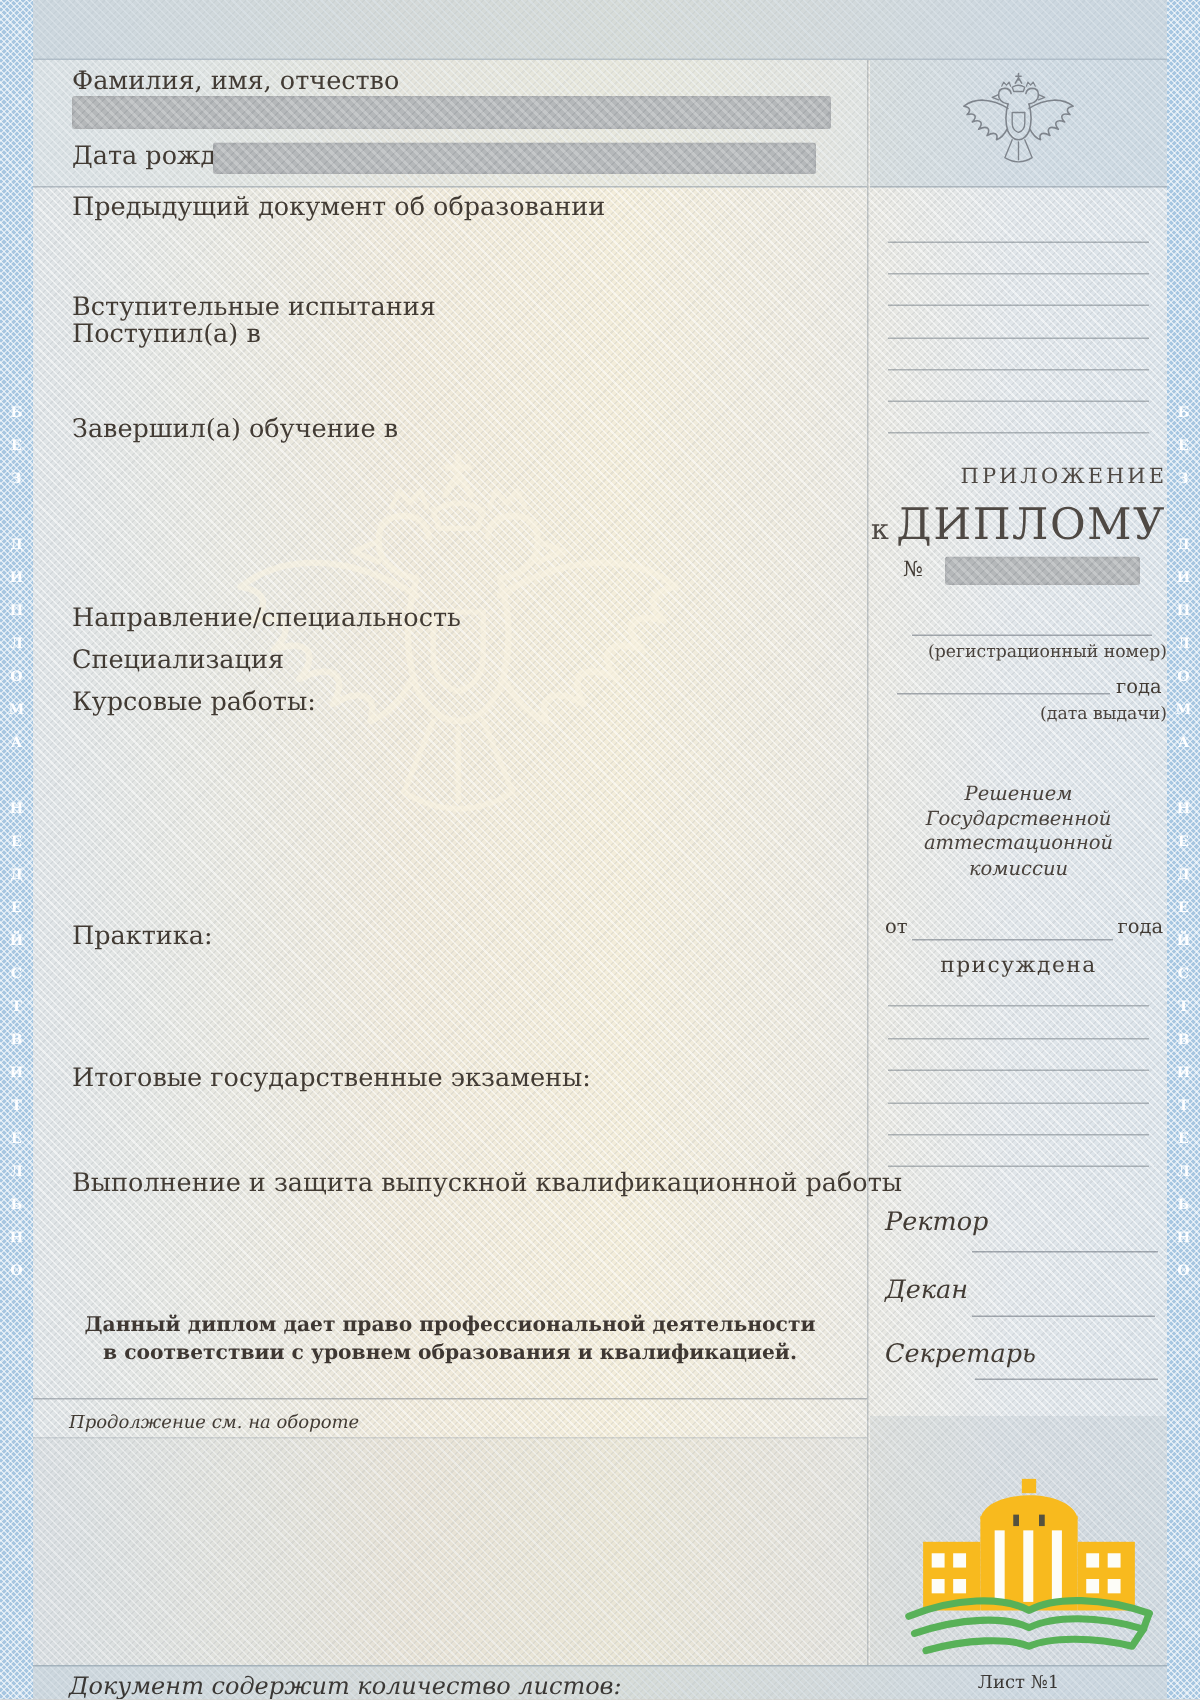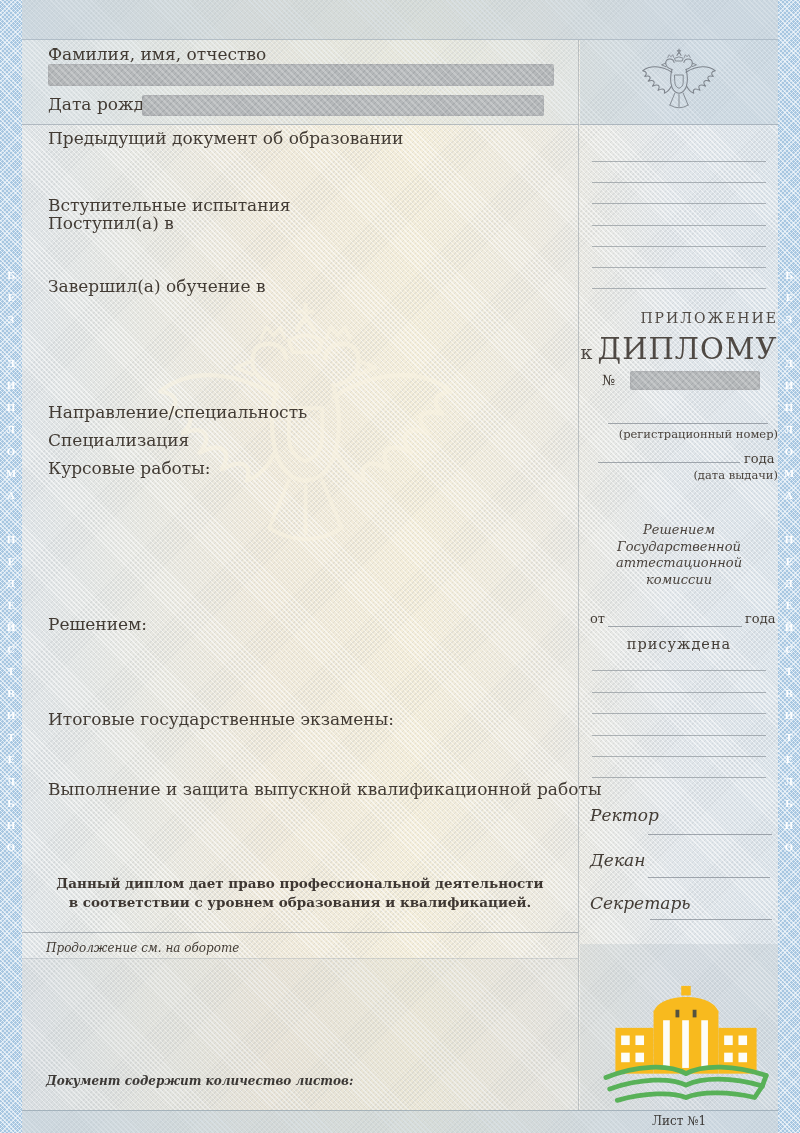--- a/index.html
+++ b/index.html
@@ -50,21 +50,21 @@
   .suppl-title2 .k{font-size:19px;}
   .suppl-title2 .w{font-size:29px;letter-spacing:1px;}
   .decision{top:522px;font-style:italic;font-size:13px;line-height:16.5px;color:#49423c;}
   .awarded{top:636px;font-size:14.5px;letter-spacing:1px;}
   .left-bottom-box{position:absolute;left:22px;top:958px;width:556px;height:152px;background:rgba(176,184,191,.13);border-top:1px solid rgba(150,160,170,.3);}
   .right-bottom-box{position:absolute;left:580px;top:944px;width:198px;height:166px;background:rgba(170,181,191,.22);}
   .rights{position:absolute;left:40px;top:874px;width:520px;text-align:center;font-weight:bold;font-size:13.5px;line-height:19px;color:#3e3732;}
   .watermark{position:absolute;left:138px;top:232px;width:335px;height:408px;color:#faf4e2;opacity:.55;}
   .crest{width:84px;height:76px;color:#7e848c;}
   .logo{position:absolute;left:598px;top:984px;width:176px;height:124px;}
-  .footer-label{position:absolute;left:46px;top:1074px;font-size:12px;font-style:italic;font-weight:bold;color:#3b3835;}
+  .footer-label{position:absolute;left:46px;top:1114px;font-size:16px;font-style:italic;font-weight:normal;color:#3b3835;}
   .sheet-no{top:1114px;font-size:12px;color:#3b3835;}
 </style>
 </head>
 <body>
 
 <div class="page">
 
   <svg width="0" height="0" style="position:absolute" aria-hidden="true">
     <defs>
       <symbol id="eagle" viewBox="0 0 120 100" fill="none" stroke="currentColor" stroke-linecap="round" stroke-linejoin="round">
@@ -111,21 +111,21 @@
   <div class="lbl" style="left:48px;top:96px">Дата рождения</div>
   <div class="bar" style="left:142px;top:95px;width:402px;height:21px"></div>
 
   <div class="lbl" style="left:48px;top:130px">Предыдущий документ об образовании</div>
   <div class="lbl" style="left:48px;top:197px">Вступительные испытания</div>
   <div class="lbl" style="left:48px;top:215px">Поступил(а) в</div>
   <div class="lbl" style="left:48px;top:278px">Завершил(а) обучение в</div>
   <div class="lbl" style="left:48px;top:404px">Направление/специальность</div>
   <div class="lbl" style="left:48px;top:432px">Специализация</div>
   <div class="lbl" style="left:48px;top:460px">Курсовые работы:</div>
-  <div class="lbl" style="left:48px;top:616px">Решением:</div>
+  <div class="lbl" style="left:48px;top:616px">Практика:</div>
   <div class="lbl" style="left:48px;top:711px">Итоговые государственные экзамены:</div>
   <div class="lbl" style="left:48px;top:781px">Выполнение и защита выпускной квалификационной работы</div>
 
   <div class="rights">
     <div>Данный диплом дает право профессиональной деятельности</div>
     <div>в соответствии с уровнем образования и квалификацией.</div>
   </div>
 
   <div class="hline" style="left:22px;top:932px;width:556px"></div>
   <div class="lbl it" style="left:46px;top:940px;font-size:12px">Продолжение см. на обороте</div>

